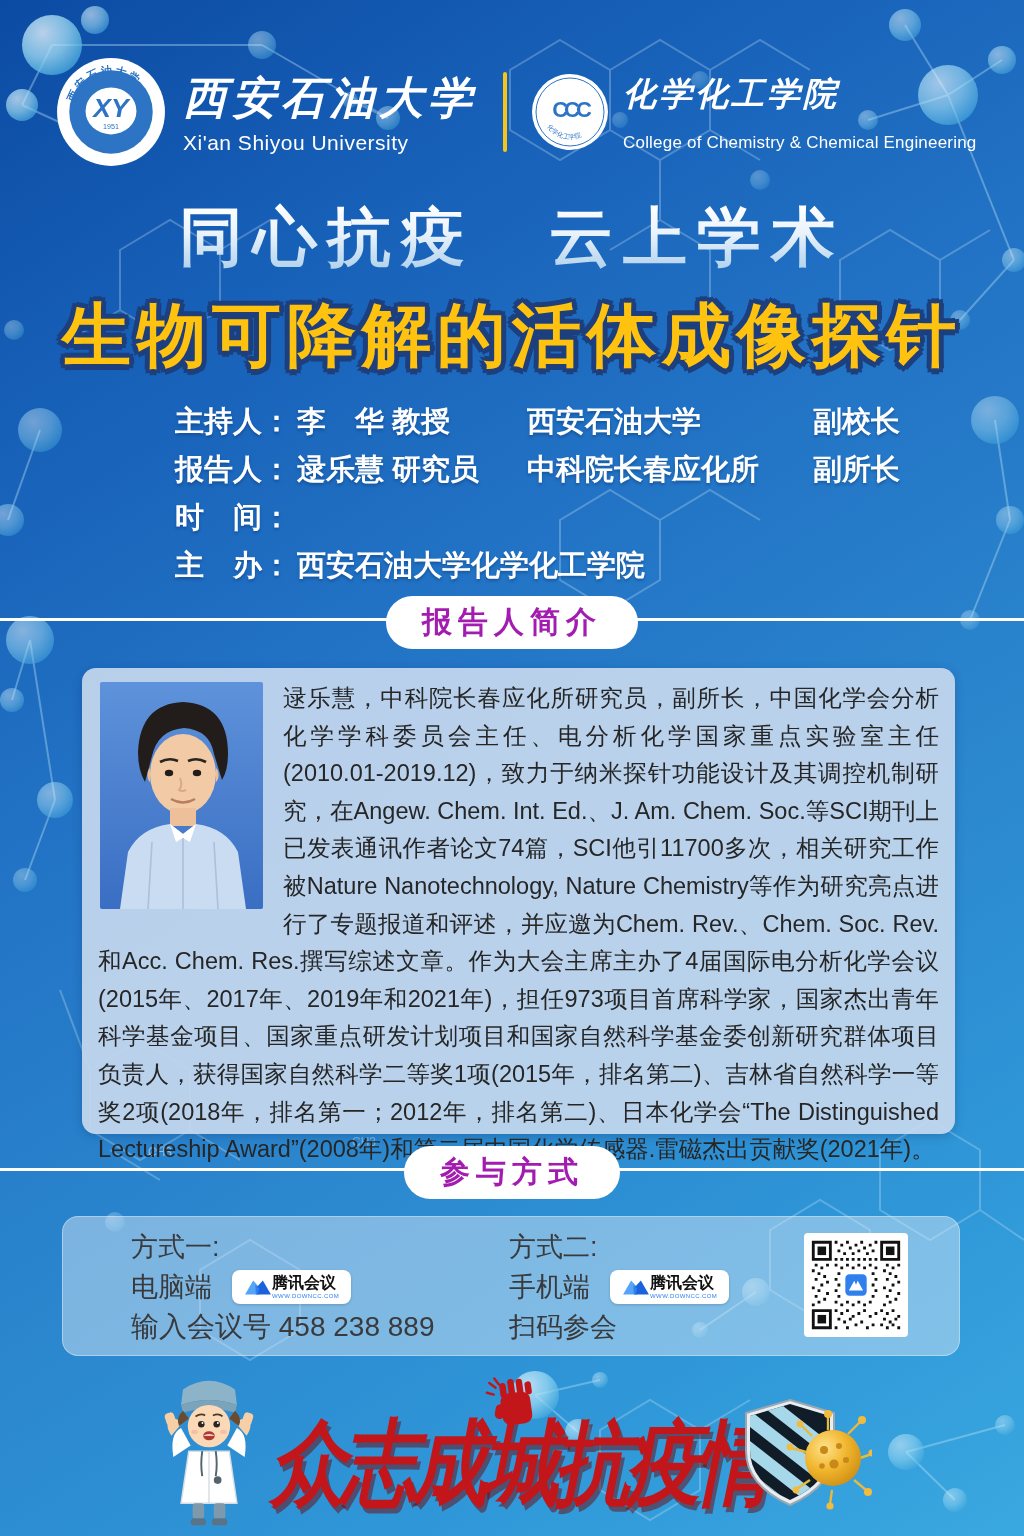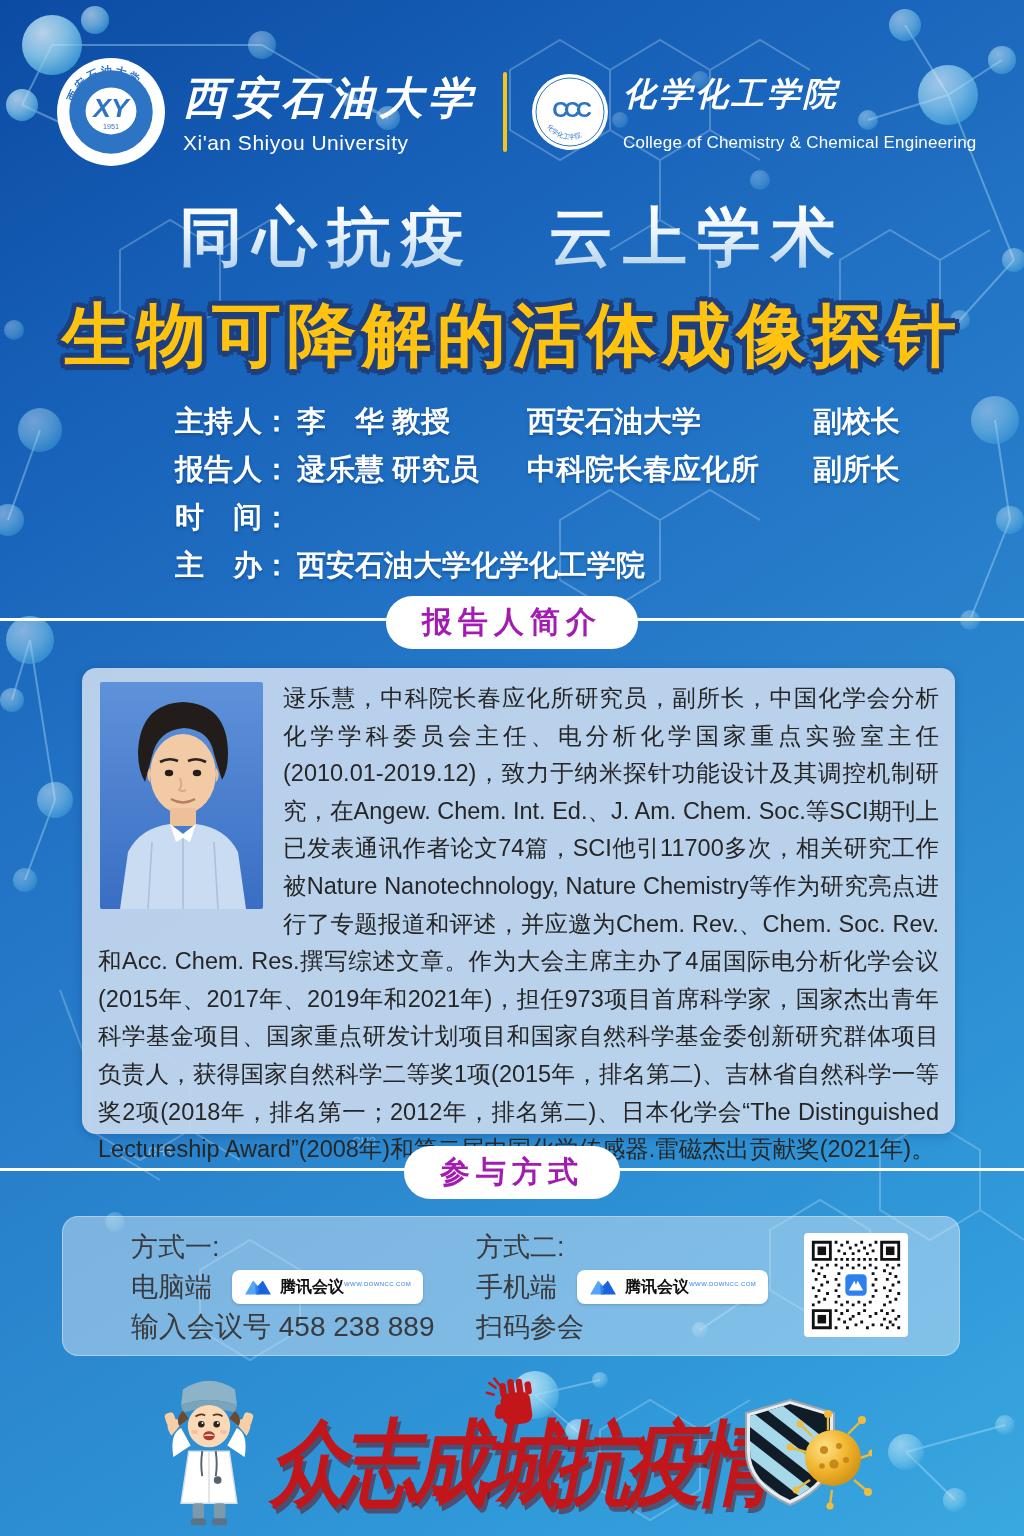--- a/index.html
+++ b/index.html
@@ -65,25 +65,25 @@
   .bio-text{font-size:23.5px;line-height:37.6px;color:#262626;text-align:justify;}
 
   
   .join-box{
     position:absolute;left:62px;top:1216px;width:898px;height:140px;z-index:3;
     background:rgba(216,232,247,0.48);border:1px solid rgba(255,255,255,0.35);
     border-radius:16px;box-sizing:border-box;padding-left:16px;
   }
   .method{position:absolute;top:10px;color:#3a3a3c;font-size:27px;}
   .method-1{left:68px;}
-  .method-2{left:413px;}
+  .method-2{left:446px;}
   .method .mrow{height:40px;display:flex;align-items:center;white-space:nowrap;}
   .logo-chip{display:inline-flex;align-items:center;background:#fff;border-radius:8px;padding:5px 12px;margin-left:20px;box-shadow:0 1px 3px rgba(0,0,0,0.18);}
   .chip-ic{width:28px;height:24px;flex:none;}
-  .chip-text{margin-left:8px;display:flex;flex-direction:row;}
+  .chip-text{display:flex;flex-direction:column;}
   .chip-name{font-size:16px;font-weight:bold;color:#101010;line-height:1;}
   .chip-sub{font-size:6px;color:#2f80ed;letter-spacing:0.4px;margin-top:2px;line-height:1;}
   .qr{position:absolute;left:741px;top:16px;width:104px;height:104px;background:#fff;border-radius:4px;padding:5px;box-sizing:border-box;}
 
   
   .footer{position:absolute;left:0;top:1368px;width:888px;height:168px;z-index:3;}
   .doctor{position:absolute;left:156px;top:8px;width:106px;height:156px;}
   .fist{position:absolute;left:487px;top:6px;width:56px;height:62px;transform:rotate(-8deg);}
   .red-slogan{
     position:absolute;left:270px;top:34px;width:480px;text-align:center;

